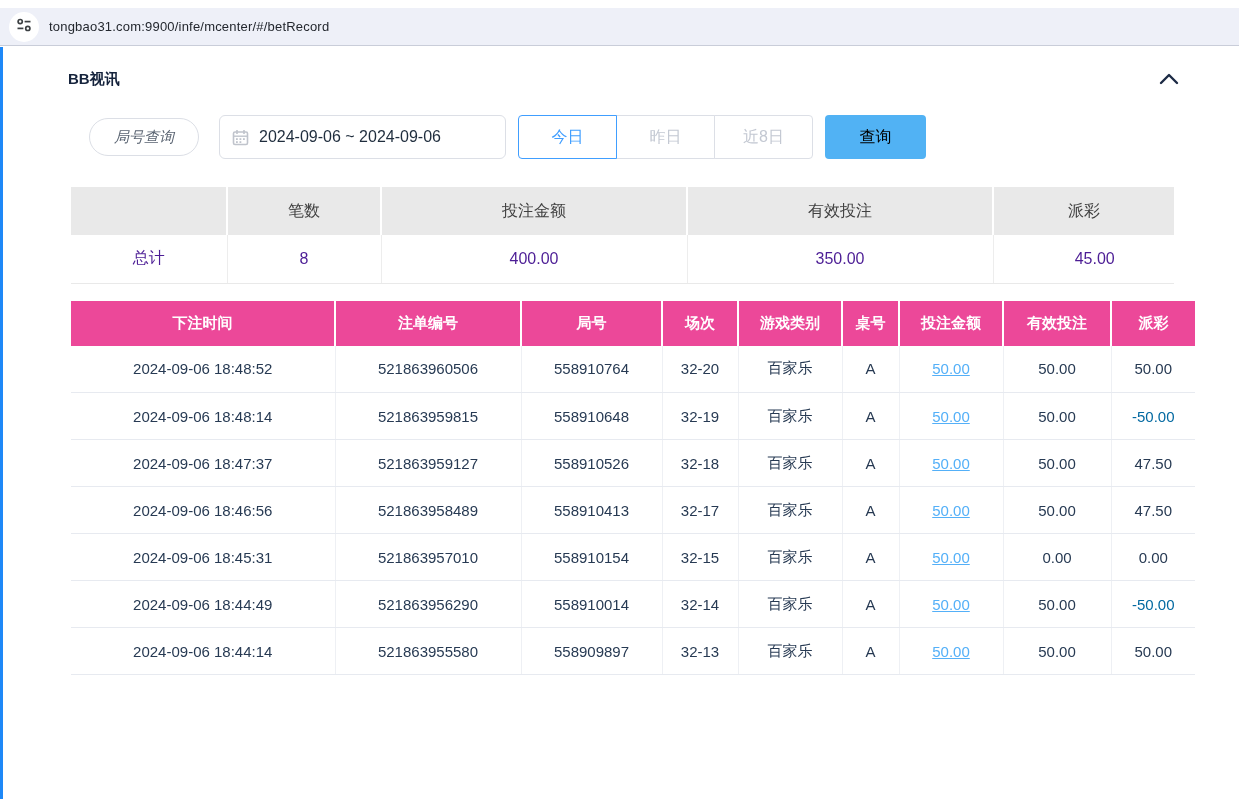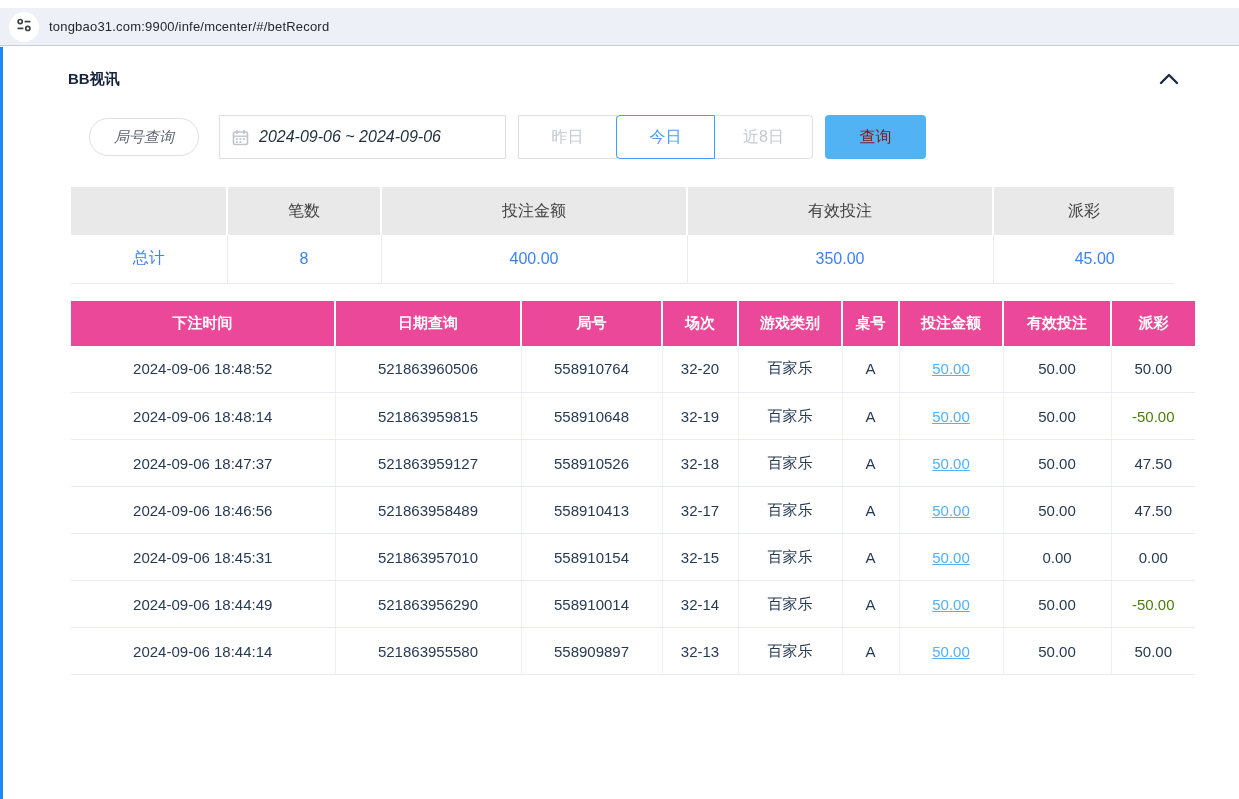--- a/index.html
+++ b/index.html
@@ -24,54 +24,54 @@
   .collapse-btn { cursor:pointer; line-height:0; }
 
   
   .filters { display:flex; align-items:center; margin:26px 0 0 68px; }
   .pill { height:38px; padding:0 24px; border-radius:19px; background:#fff;
     font-size:15px; line-height:36px; cursor:pointer; }
   .pill.active { border:1px solid #409eff; color:#409eff; font-weight:bold; }
   .pill.idle { border:1px solid #dcdfe6; color:#5a6472; margin-left:18px;font-style:italic; }
 
   .date-input { height:44px; width:287px; margin-left:20px; border:1px solid #dcdfe6;
-    border-radius:0; background:#fff; display:flex; align-items:center; padding:0 12px; cursor:pointer;font-style:italic; }
+    border-radius:6px; background:#fff; display:flex; align-items:center; padding:0 12px; cursor:pointer; }
   .date-input .cal { line-height:0; margin-right:10px; }
   .date-input .val { font-size:16px; color:#1f2d3d; }
 
   .seg-group { display:flex; margin-left:12px; height:44px; }
   .seg { width:99px; height:44px; background:#fff; border:1px solid #dcdfe6;
     font-size:16px; display:flex; align-items:center; justify-content:center; cursor:pointer; }
   .seg + .seg { margin-left:-1px; }
   .seg.first { border-radius:4px 0 0 4px; }
   .seg.last  { border-radius:0 4px 4px 0; }
   .seg.active { border:1px solid #409eff; color:#409eff; z-index:2; }
   .seg.idle { color:#c3c8d2; }
 
   .search-btn { width:101px; height:44px; margin-left:12px; background:#51b2f4;
-    color:#7f1d1d; font-size:16px; border:none; border-radius:4px; cursor:pointer; }
+    color:#000000; font-size:16px; border:none; border-radius:4px; cursor:pointer; }
 
   
   .summary { width:1103px; margin:28px 0 0 68px; border-collapse:collapse; table-layout:fixed; }
   .summary th { height:48px; background:#e9e9e9; font-weight:normal; font-size:16px;
     color:#404040; border-right:2px solid #fff; }
   .summary th:last-child { border-right:none; }
   .summary td { height:48px; background:#fff; text-align:center; font-size:16px;
-    color:#3b82f6; border-right:1px solid #ededed; border-bottom:1px solid #e9e9e9; }
+    color:#4c1d95; border-right:1px solid #ededed; border-bottom:1px solid #e9e9e9; }
   .summary td:last-child { border-right:none;padding-left:22px; }
 
   
   .grid { width:1124px; margin:17px 0 0 68px; border-collapse:collapse; table-layout:fixed; }
   .grid th { height:45px; background:#ec4899; color:#fff; font-size:15px; font-weight:bold;
     border-right:2px solid #fff; }
   .grid th:last-child { border-right:none; }
   .grid td { height:47px; background:#fff; text-align:center; font-size:15px; color:#273a53;
     border-right:1px solid #eef0f4; border-bottom:1px solid #e7eaf0; }
   .grid td:last-child { border-right:none; }
-  .grid td.neg { color:#4d7c0f; }
+  .grid td.neg { color:#0369a1; }
   a.amt-link { color:#54b0f8; text-decoration:underline; cursor:pointer; }
 </style>
 </head>
 <body>
 
 <div class="topbar-wrap">
   <div class="topbar">
     <div class="site-icon-circle">
       <span>
         <svg width="18" height="18" viewBox="0 0 18 18">
@@ -113,22 +113,22 @@
           <rect x="7.5" y="9.2" width="1.8" height="1.8" fill="#c0c4cc"></rect>
           <rect x="11" y="9.2" width="1.8" height="1.8" fill="#c0c4cc"></rect>
           <rect x="4" y="12.2" width="1.8" height="1.8" fill="#c0c4cc"></rect>
           <rect x="7.5" y="12.2" width="1.8" height="1.8" fill="#c0c4cc"></rect>
         </svg>
       </span>
       <span class="val">2024-09-06 ~ 2024-09-06</span>
     </div>
 
     <div class="seg-group">
+      <button class="seg first active">今日</button>
       <button class="seg idle">昨日</button>
-      <button class="seg first active">今日</button>
       <button class="seg last idle">近8日</button>
     </div>
 
     <button class="search-btn">查询</button>
   </div>
 
   <table class="summary">
     <colgroup>
         <col style="width:156px">
         <col style="width:154px">
@@ -162,21 +162,21 @@
         <col style="width:76px">
         <col style="width:104px">
         <col style="width:57px">
         <col style="width:104px">
         <col style="width:108px">
         <col style="width:84px">
       </colgroup>
     <tbody>
         <tr>
       <th>下注时间</th>
-      <th>日期查询</th>
+      <th>注单编号</th>
       <th>局号</th>
       <th>场次</th>
       <th>游戏类别</th>
       <th>桌号</th>
       <th>投注金额</th>
       <th>有效投注</th>
       <th>派彩</th>
     </tr>
     </tbody>
       <tbody id="rows-body">

